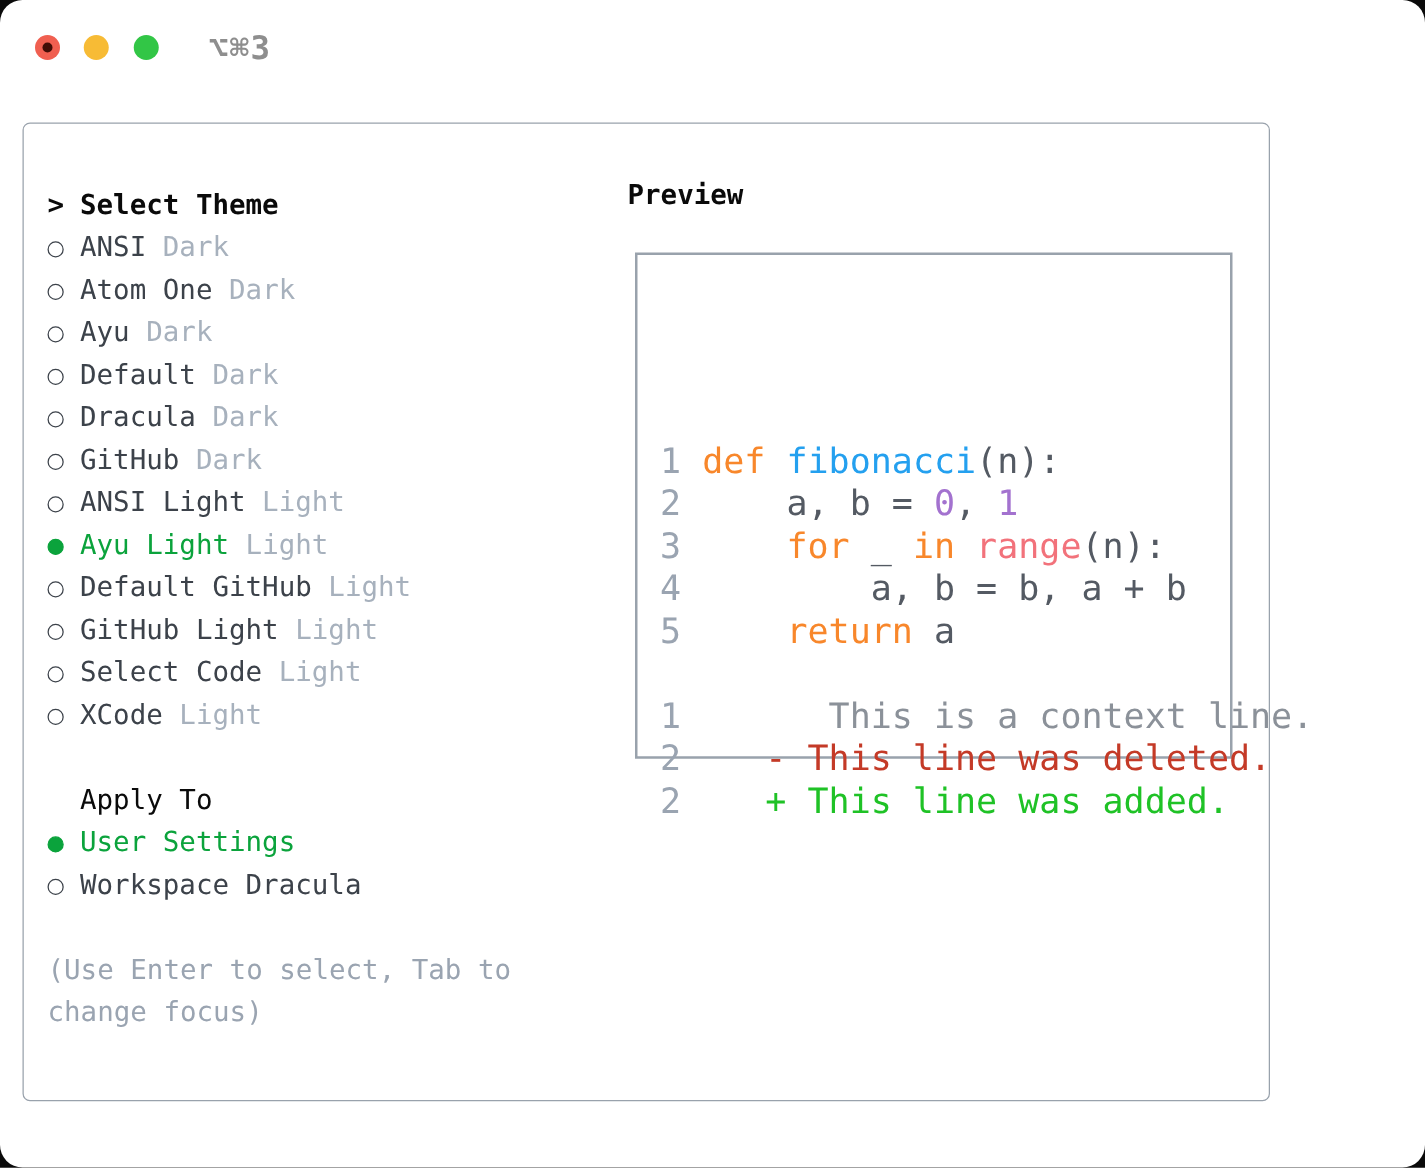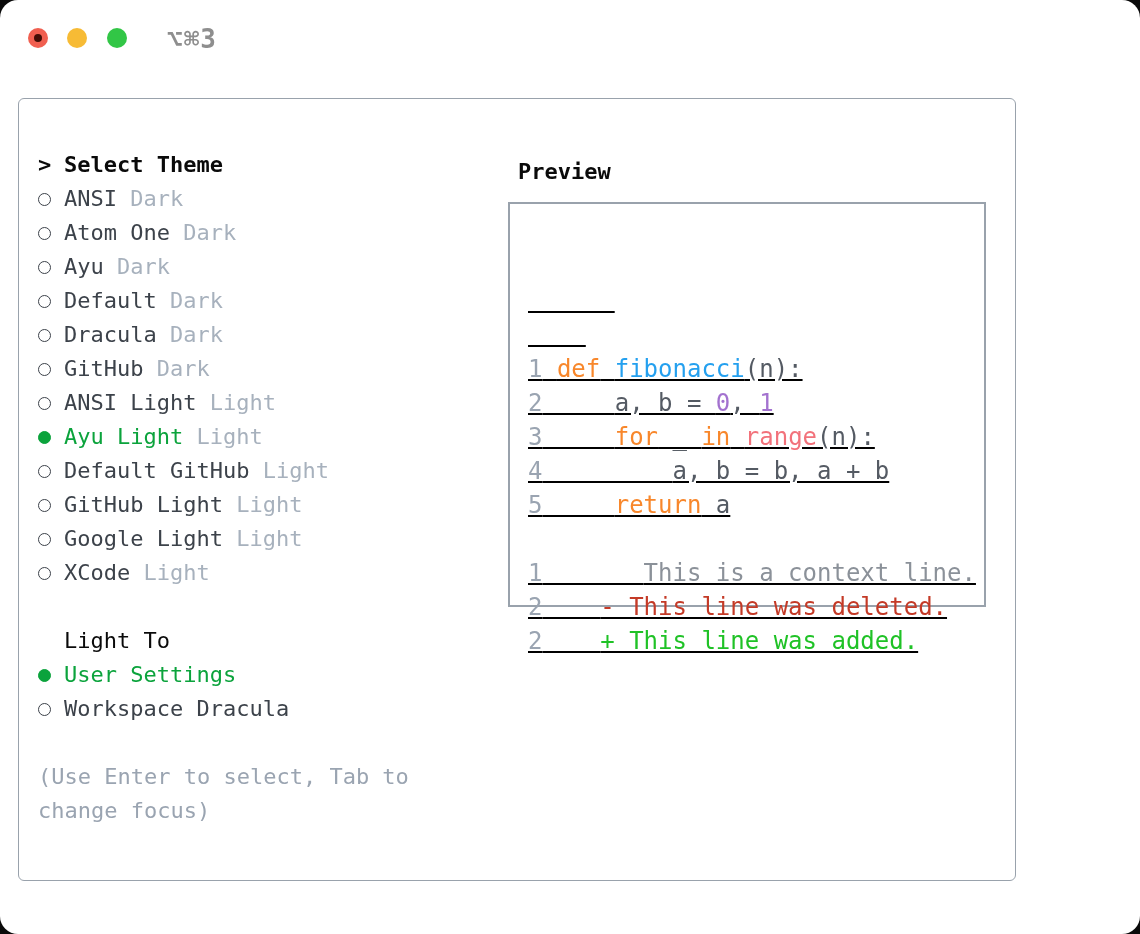--- a/index.html
+++ b/index.html
@@ -94,42 +94,40 @@
   .spacer { height: 34px; }
   .hint-line {
     height: 34px;
     line-height: 34px;
     color: var(--c-hint);
     white-space: pre;
   }
   
   .preview-title {
     position: absolute;
-    left: 502px; top: 155px;
+    left: 502px; top: 140px;
     font-size: 22px;
     line-height: 34px;
     font-weight: bold;
     color: var(--c-heading);
-    margin-left: 16px;
   }
   .preview-box {
     position: absolute;
     left: 508px; top: 202px;
     width: 478px; height: 405px;
     border: 2px solid var(--c-border);
     box-sizing: border-box;
     background: #ffffff;
   }
   .code {
     position: absolute;
     left: 18px; top: 46px;
-    font-size: 24px;
+    font-size: 28px;
     line-height: 34px;
     white-space: pre;
-    text-decoration: underline;
   }
   .code-line { height: 34px; }
   .tok-default { color: var(--c-code); }
   .tok-lineno  { color: var(--c-lineno); }
   .tok-kw      { color: var(--c-kw); }
   .tok-fn      { color: var(--c-fn); }
   .tok-builtin { color: var(--c-builtin); }
   .tok-number  { color: var(--c-number); }
   .tok-context { color: var(--c-context); }
   .tok-deleted { color: var(--c-deleted); }
@@ -158,24 +156,24 @@
   <div class="row"><span class="marker"><span class="radio"></span></span><span class="item-name">ANSI</span><span class="item-tag"> Dark</span></div>
       <div class="row"><span class="marker"><span class="radio"></span></span><span class="item-name">Atom One</span><span class="item-tag"> Dark</span></div>
       <div class="row"><span class="marker"><span class="radio"></span></span><span class="item-name">Ayu</span><span class="item-tag"> Dark</span></div>
       <div class="row"><span class="marker"><span class="radio"></span></span><span class="item-name">Default</span><span class="item-tag"> Dark</span></div>
       <div class="row"><span class="marker"><span class="radio"></span></span><span class="item-name">Dracula</span><span class="item-tag"> Dark</span></div>
       <div class="row"><span class="marker"><span class="radio"></span></span><span class="item-name">GitHub</span><span class="item-tag"> Dark</span></div>
       <div class="row"><span class="marker"><span class="radio"></span></span><span class="item-name">ANSI Light</span><span class="item-tag"> Light</span></div>
       <div class="row"><span class="marker"><span class="radio sel"></span></span><span class="item-name sel">Ayu Light</span><span class="item-tag"> Light</span></div>
       <div class="row"><span class="marker"><span class="radio"></span></span><span class="item-name">Default GitHub</span><span class="item-tag"> Light</span></div>
       <div class="row"><span class="marker"><span class="radio"></span></span><span class="item-name">GitHub Light</span><span class="item-tag"> Light</span></div>
-      <div class="row"><span class="marker"><span class="radio"></span></span><span class="item-name">Google Light</span><span class="item-tag"> Light</span></div>
+      <div class="row"><span class="marker"><span class="radio"></span></span><span class="item-name">Select Code</span><span class="item-tag"> Light</span></div>
       <div class="row"><span class="marker"><span class="radio"></span></span><span class="item-name">XCode</span><span class="item-tag"> Light</span></div>
       <div class="spacer"></div>
-      <div class="row"><span class="marker"></span><span class="subheading">Light To</span></div>
+      <div class="row"><span class="marker"></span><span class="subheading">Apply To</span></div>
       <div class="row"><span class="marker"><span class="radio sel"></span></span><span class="item-name sel">User Settings</span></div>
       <div class="row"><span class="marker"><span class="radio"></span></span><span class="item-name">Workspace Dracula</span></div>
       <div class="spacer"></div>
       <div class="hint-line">(Use Enter to select, Tab to</div>
       <div class="hint-line">change focus)</div>
     </div>
 
   <div class="preview-title">Preview</div>
 
   <div class="preview-box">

